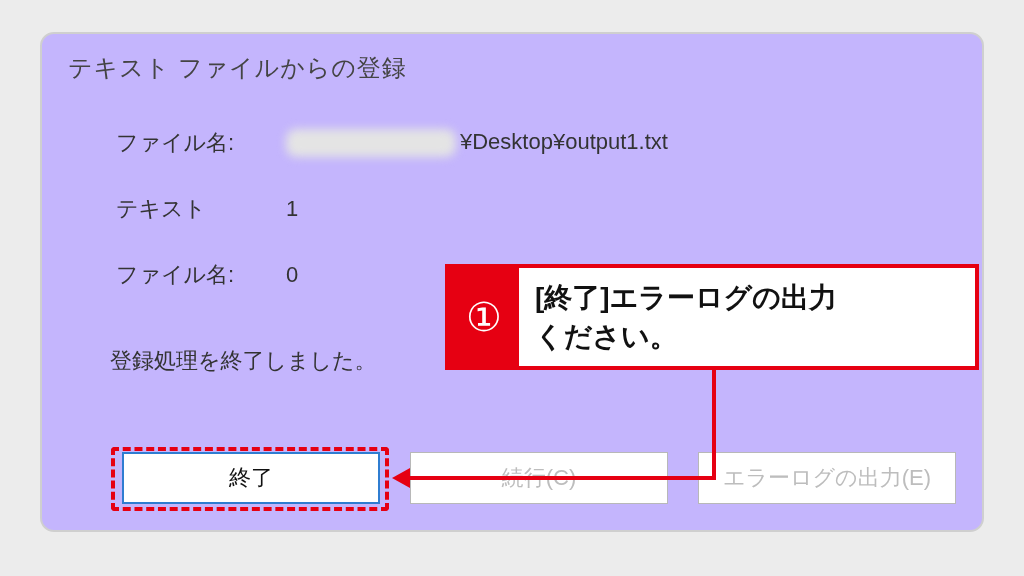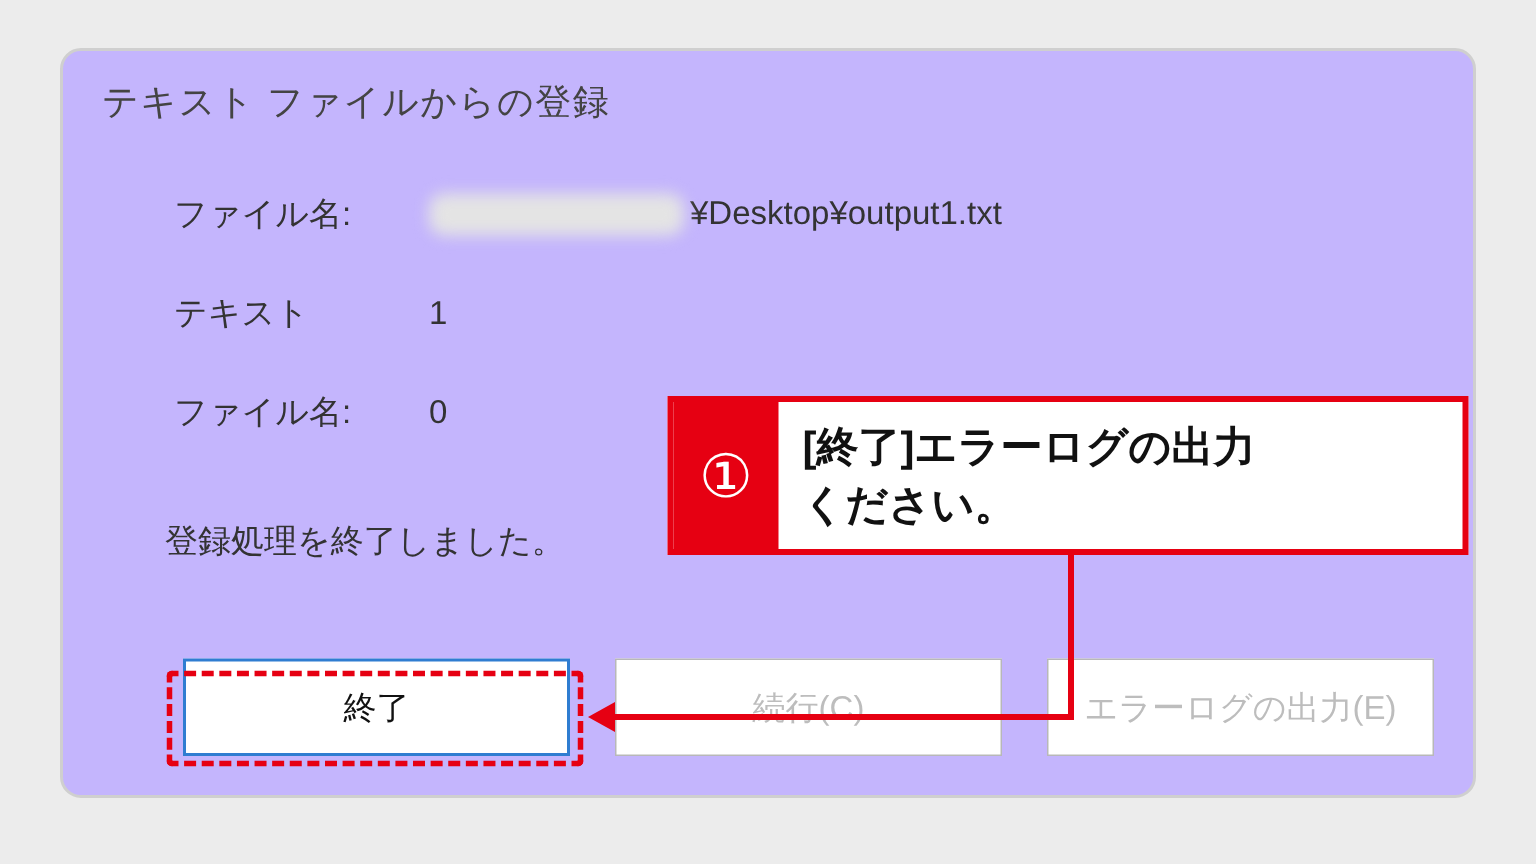--- a/index.html
+++ b/index.html
@@ -56,21 +56,21 @@
     color: #333;
   }
   .button-row {
     position: absolute;
     left: 80px; bottom: 26px;
     display: flex;
     gap: 30px;
   }
   .btn {
     width: 258px;
-    height: 65px;
+    height: 52px;
     background: #ffffff;
     border: 1px solid #b8b8b8;
     font-size: 22px;
     display: inline-flex;
     align-items: center;
     justify-content: center;
     color: #333;
   }
   .btn.primary {
     border: 2px solid #2f7dd1;

